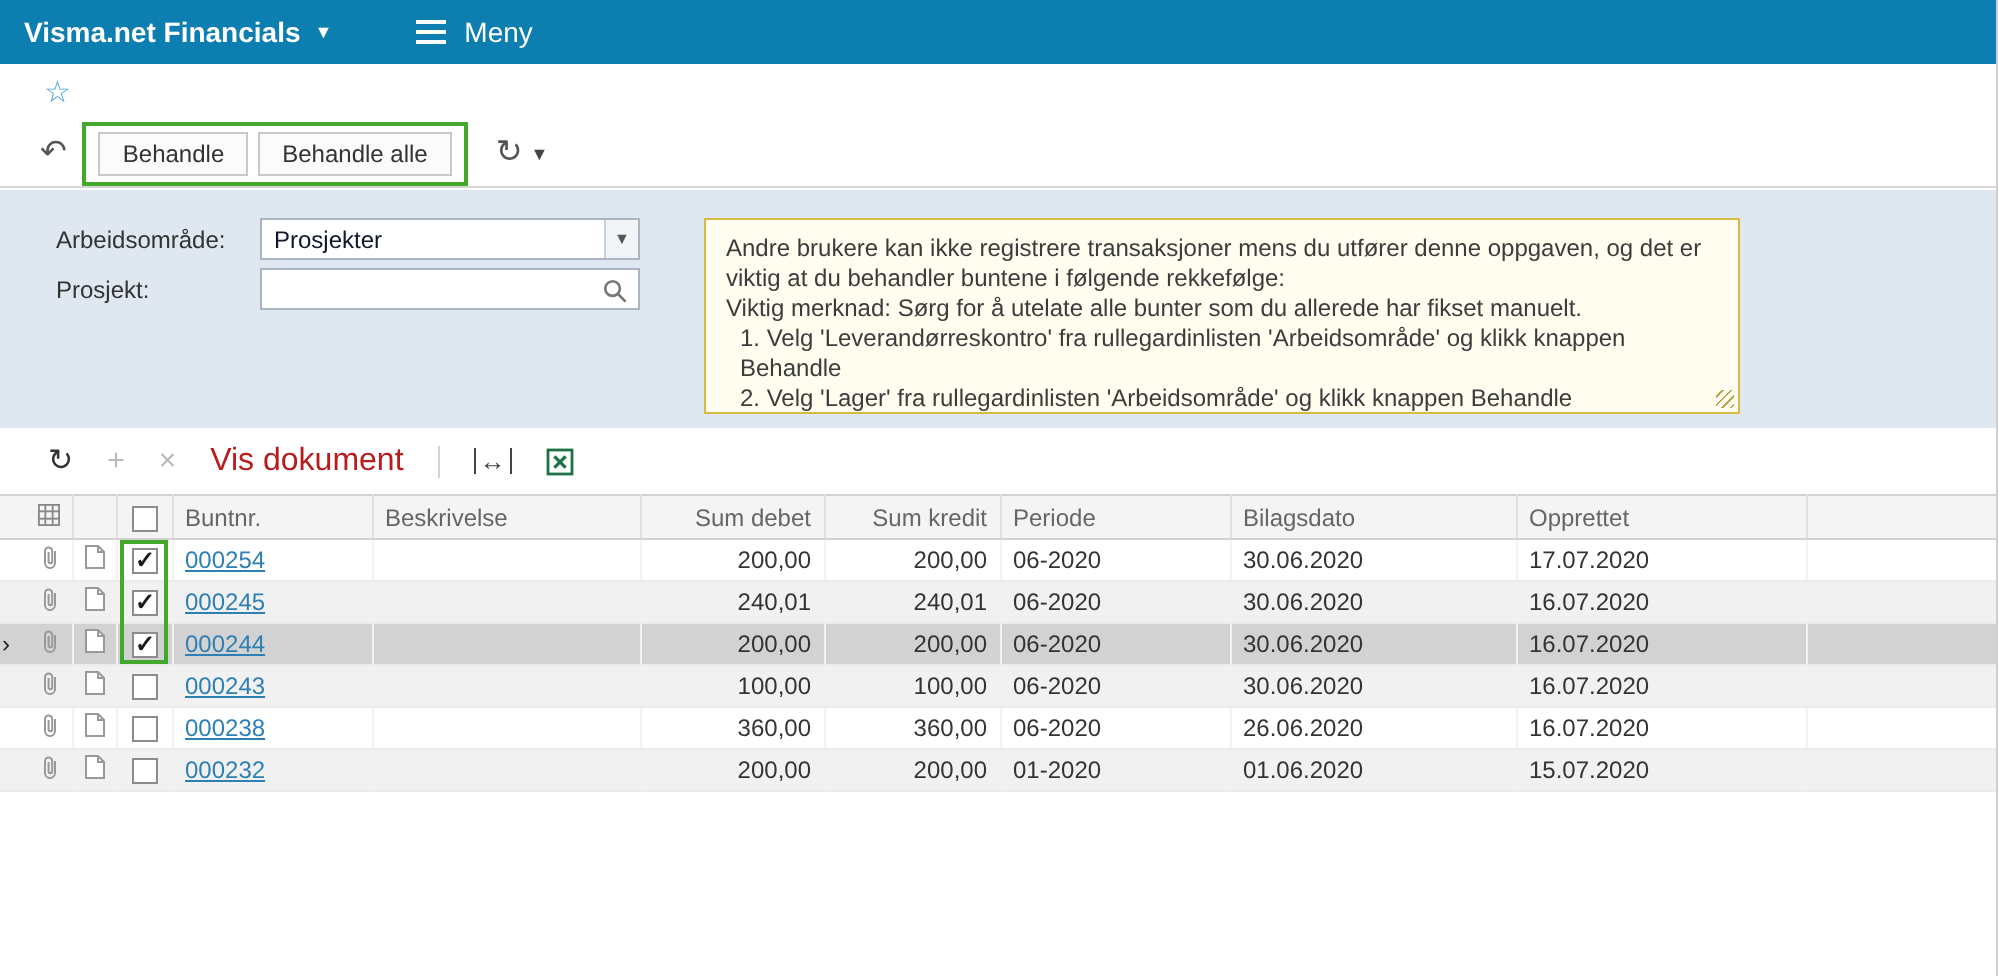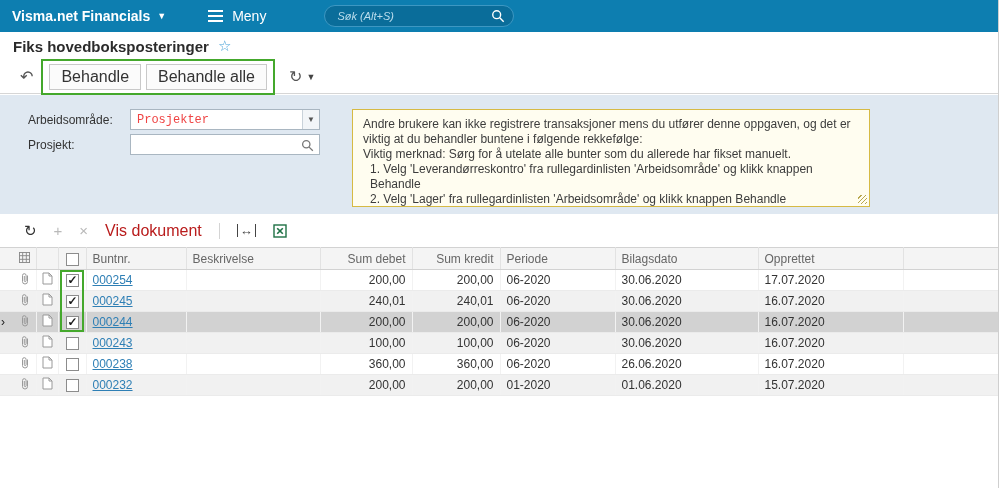--- a/index.html
+++ b/index.html
@@ -28,33 +28,33 @@
   .titlebar h1 { font-size: 15px; font-weight: 700; color: #2b2b2b; }
   .fav-star { color: #4aa3d8; font-size: 15px; margin-left: 9px; cursor: pointer; }
 
   
   .toolbar { position: absolute; top: 60px; left: 0; width: 100%; height: 34px;
              display: flex; align-items: center; padding-left: 20px; background: #fff;
              border-bottom: 1px solid #d6d6d6; }
   .tb-icon { color: #555; font-size: 16px; line-height: 1; cursor: pointer; }
   .annotation-outline { display: inline-flex; align-items: center; gap: 5px;
                         border: 2px solid #44a82c; padding: 3px 6px; margin-left: 8px; }
-  .btn { border: 1px solid #c9c9c9; background: #fbfbfb; color: #333; font-size: 16px;
+  .btn { border: 1px solid #c9c9c9; background: #fbfbfb; color: #333; font-size: 12px;
          padding: 3px 11px; cursor: pointer; font-family: "Liberation Sans", sans-serif; }
   .refresh-group { display: inline-flex; align-items: center; margin-left: 14px; cursor: pointer; }
   .refresh-group .caret { font-size: 9px; color: #444; margin-left: 4px; }
 
   
   .filters { position: absolute; top: 95px; left: 0; width: 100%; height: 119px; background: #dfe8f1; }
   .frow { position: absolute; left: 28px; display: flex; align-items: center; }
   .frow.r1 { top: 14px; } .frow.r2 { top: 39px; }
   .frow label { width: 102px; font-size: 12px; color: #333; }
   .combo, .lookup { position: relative; width: 190px; height: 21px; background: #fff;
                     border: 1px solid #a9b6c1; display: flex; align-items: center; }
-  .combo .value { flex: 1; padding-left: 6px; font-size: 12px; color: #ef4444; font-family: Liberation Mono, monospace; }
+  .combo .value { flex: 1; padding-left: 6px; font-size: 12px; color: #0f172a; }
   .combo .combo-btn { width: 17px; height: 100%; border-left: 1px solid #c9d2da; background: #f2f5f8;
                       display: flex; align-items: center; justify-content: center; font-size: 8px; color: #555; cursor: pointer; }
   .lookup input { flex: 1; border: none; outline: none; height: 100%; padding: 0 22px 0 6px; font-size: 12px;
                   font-family: "Liberation Sans", sans-serif; }
   .lookup svg { position: absolute; right: 5px; top: 4px; cursor: pointer; }
 
   .notebox { position: absolute; left: 352px; top: 14px; width: 518px; height: 98px;
              background: #fffdf0; border: 1px solid #d6ba44; padding: 7px 10px; line-height: 15px;
              font-size: 12px; color: #3c3c3c; overflow: hidden; }
   .notebox .nitem { padding-left: 7px; }
@@ -107,31 +107,23 @@
       <span class="caret">▼</span>
     </div>
     <div class="menu-btn">
       <span class="hamburger">
           <i></i>
           <i></i>
           <i></i>
         </span>
       <span>Meny</span>
     </div>
-    <div class="searchbox">
-      <input placeholder="Søk (Alt+S)" style="">
-      <svg width="14" height="14" viewBox="0 0 16 16">
-        <circle cx="6.5" cy="6.5" r="4.5" fill="none" stroke="#ffffff" stroke-width="1.6"></circle>
-        <line x1="10" y1="10" x2="14.5" y2="14.5" stroke="#ffffff" stroke-width="1.6"></line>
-      </svg>
-    </div>
   </header>
 
   <div class="titlebar">
-    <h1>Fiks hovedboksposteringer</h1>
     <span class="fav-star">☆</span>
   </div>
 
   <div class="toolbar">
     <span class="tb-icon">↶</span>
     <span class="annotation-outline">
       <button class="btn">Behandle</button>
       <button class="btn">Behandle alle</button>
     </span>
     <span class="refresh-group">

